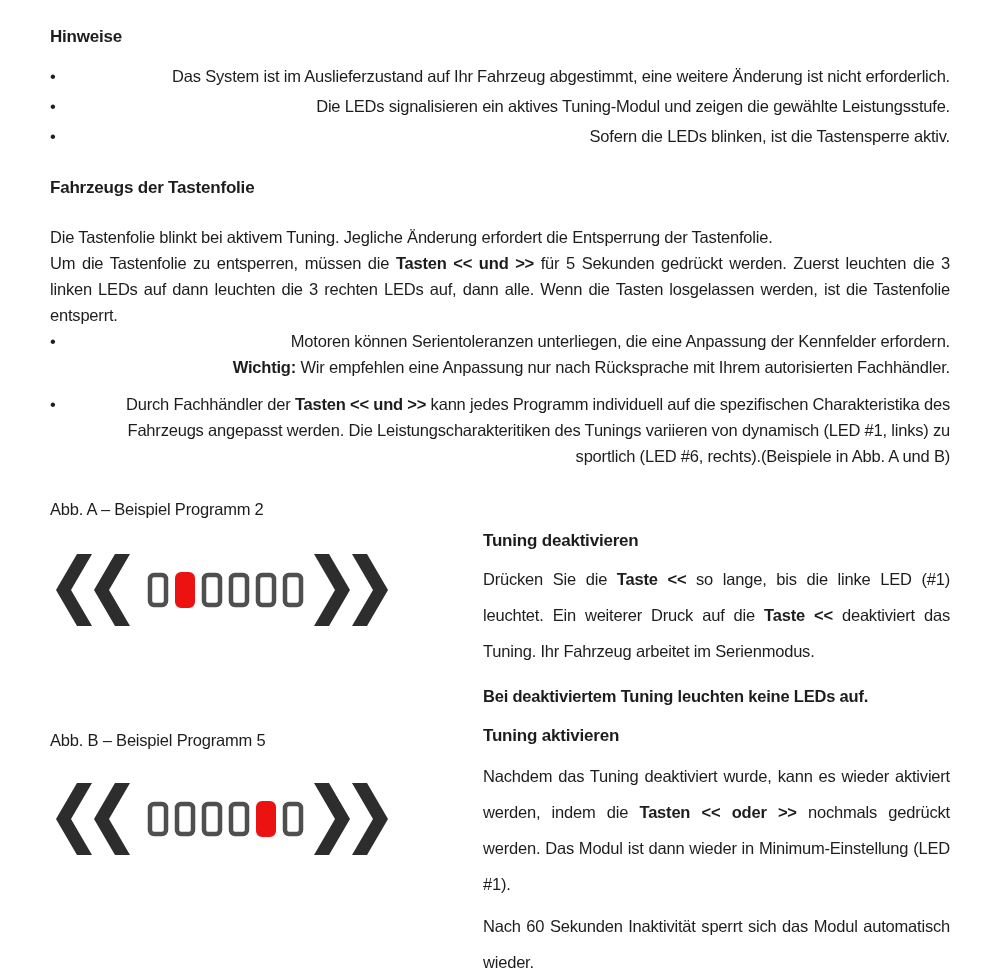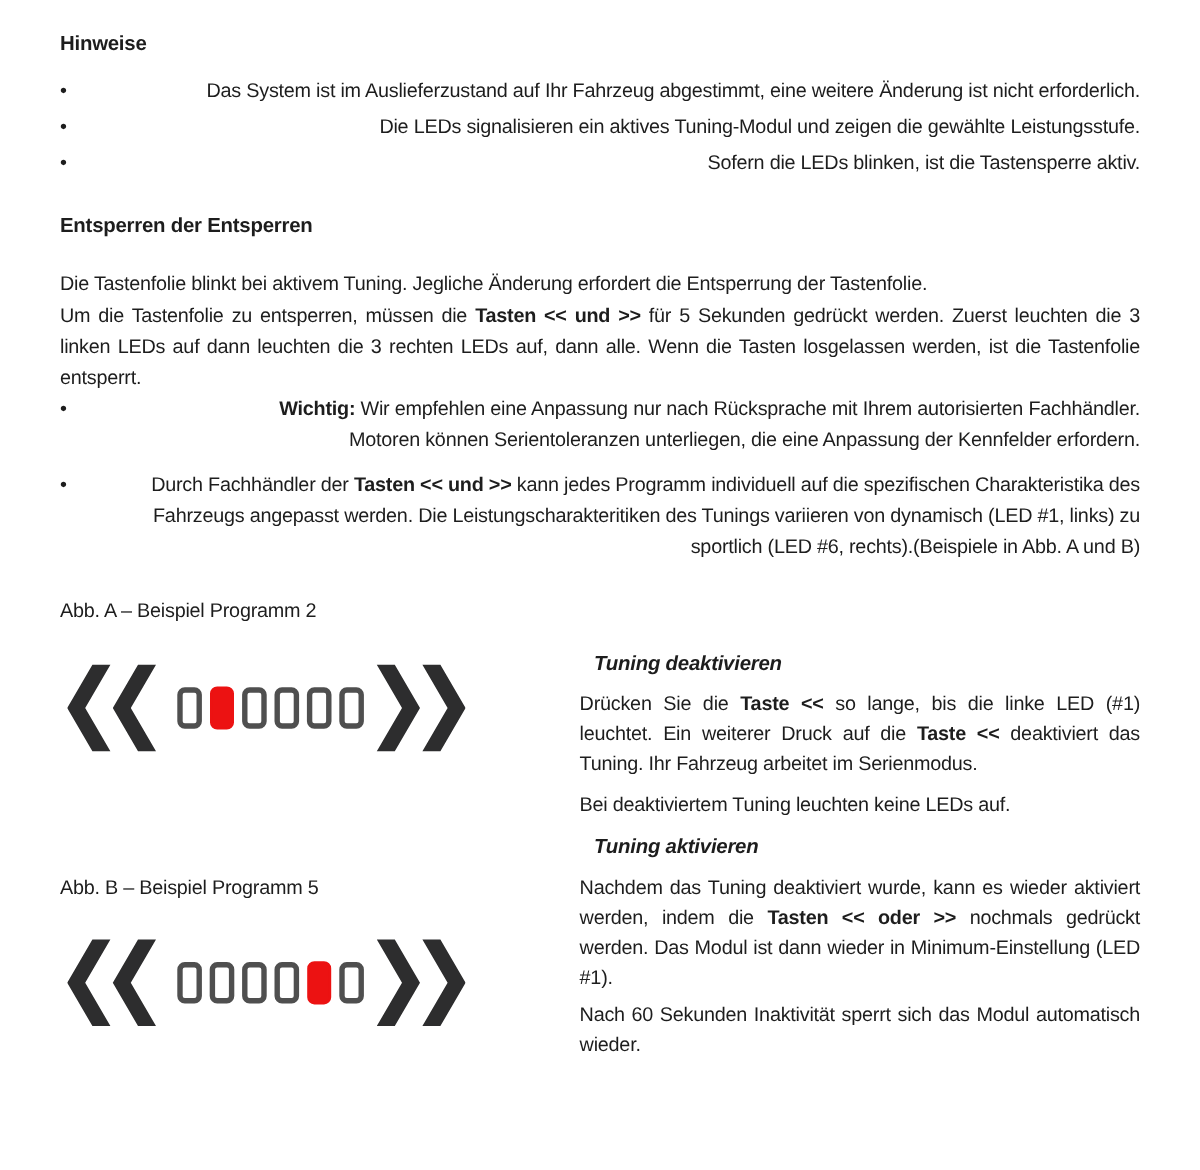--- a/index.html
+++ b/index.html
@@ -32,24 +32,24 @@
   .two-col { display: flex; margin-top: 18px; }
   .col-left { flex: 0 0 433px; }
   .col-right { flex: 1; padding-top: 43px; }
 
   .fig-label { margin-top: 10px; line-height: 25px; }
   .ledsvg { display: block; margin-left: 6px; }
   #fig-a .ledsvg { margin-top: 30px; }
   #fig-b-label { margin-top: 100px; }
   #fig-b .ledsvg { margin-top: 28px; }
 
-  .col-right h4 { font-size: 17px; line-height: 21px; margin: 12px; font-weight: bold; font-style: italic; }
-  .col-right p { line-height: 25px; }
+  .col-right h4 { font-size: 17px; line-height: 21px; margin: 0; font-weight: bold; }
+  .col-right p { line-height: 36px; }
   .col-right .p-gap { margin-top: 10px; }
-  .col-right .p-gap2 { margin-top: 9px; }
+  .col-right .p-gap2 { margin-top: 9px; font-weight: bold; }
   .col-right h4.h-gap { margin-top: 11px; }
   .col-right .p-gap3 { margin-top: 12px; }
   .col-right .p-gap4 { margin-top: 6px; }
 
   .chev polygon { fill: var(--chev, #2d2d2e); }
   .led { fill: #ffffff; stroke: var(--led-border, #4f4f4f); stroke-width: 4.5; }
   .led-active { fill: var(--led-red, #ec1212); stroke: var(--led-red, #ec1212); stroke-width: 2; }
 </style>
 </head>
 <body>
@@ -66,31 +66,31 @@
       <span class="b-dot">•</span>
       <div class="b-text">Die LEDs signalisieren ein aktives Tuning-Modul und zeigen die gewählte Leistungsstufe.</div>
     </div>
     <div class="b-row">
       <span class="b-dot">•</span>
       <div class="b-text">Sofern die LEDs blinken, ist die Tastensperre aktiv.</div>
     </div>
   </section>
 
   <section id="sec-entsperren">
-    <h3>Entsperren der Entsperren</h3>
+    <h3>Fahrzeugs der Tastenfolie</h3>
     <p>Die Tastenfolie blinkt bei aktivem Tuning. Jegliche Änderung erfordert die Entsperrung der Tastenfolie.</p>
     <p class="just"><span>Um die Tastenfolie zu entsperren, müssen die </span><strong>Tasten &lt;&lt; und &gt;&gt;</strong><span> für 5 Sekunden gedrückt werden. Zuerst leuchten die 3 linken LEDs auf dann leuchten die 3 rechten LEDs auf, dann alle. Wenn die Tasten losgelassen werden, ist die Tastenfolie entsperrt.</span></p>
   </section>
 
   <section id="sec-anpassung">
     <div class="b-row">
       <span class="b-dot">•</span>
       <div class="b-text">
+        <div>Motoren können Serientoleranzen unterliegen, die eine Anpassung der Kennfelder erfordern.</div>
         <div><strong>Wichtig:</strong><span> Wir empfehlen eine Anpassung nur nach Rücksprache mit Ihrem autorisierten Fachhändler.</span></div>
-        <div>Motoren können Serientoleranzen unterliegen, die eine Anpassung der Kennfelder erfordern.</div>
       </div>
     </div>
     <div class="b-row b-row2">
       <span class="b-dot">•</span>
       <div class="b-text just"><span>Durch Fachhändler der </span><strong>Tasten &lt;&lt; und &gt;&gt;</strong><span> kann jedes Programm individuell auf die spezifischen Charakteristika des Fahrzeugs angepasst werden. Die Leistungscharakteritiken des Tunings variieren von dynamisch (LED #1, links) zu sportlich (LED #6, rechts).(Beispiele in Abb. A und B)</span></div>
     </div>
   </section>
 
   <div class="two-col">
 

